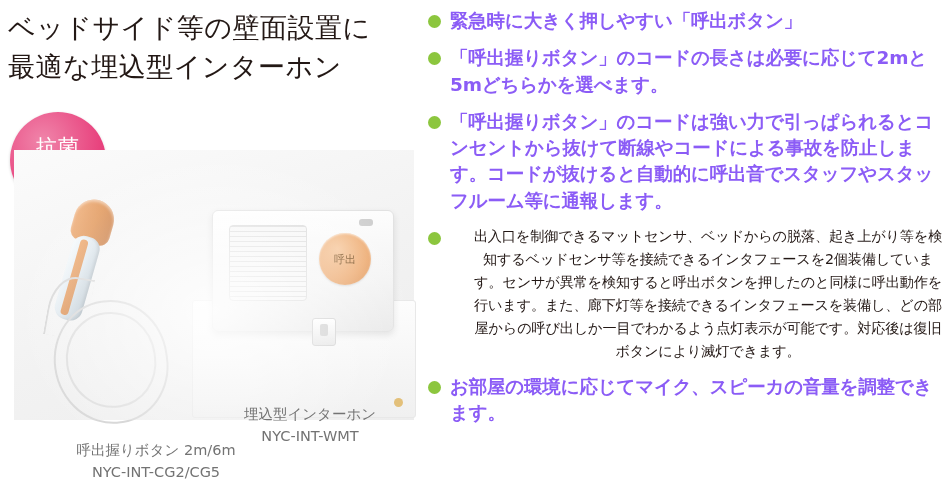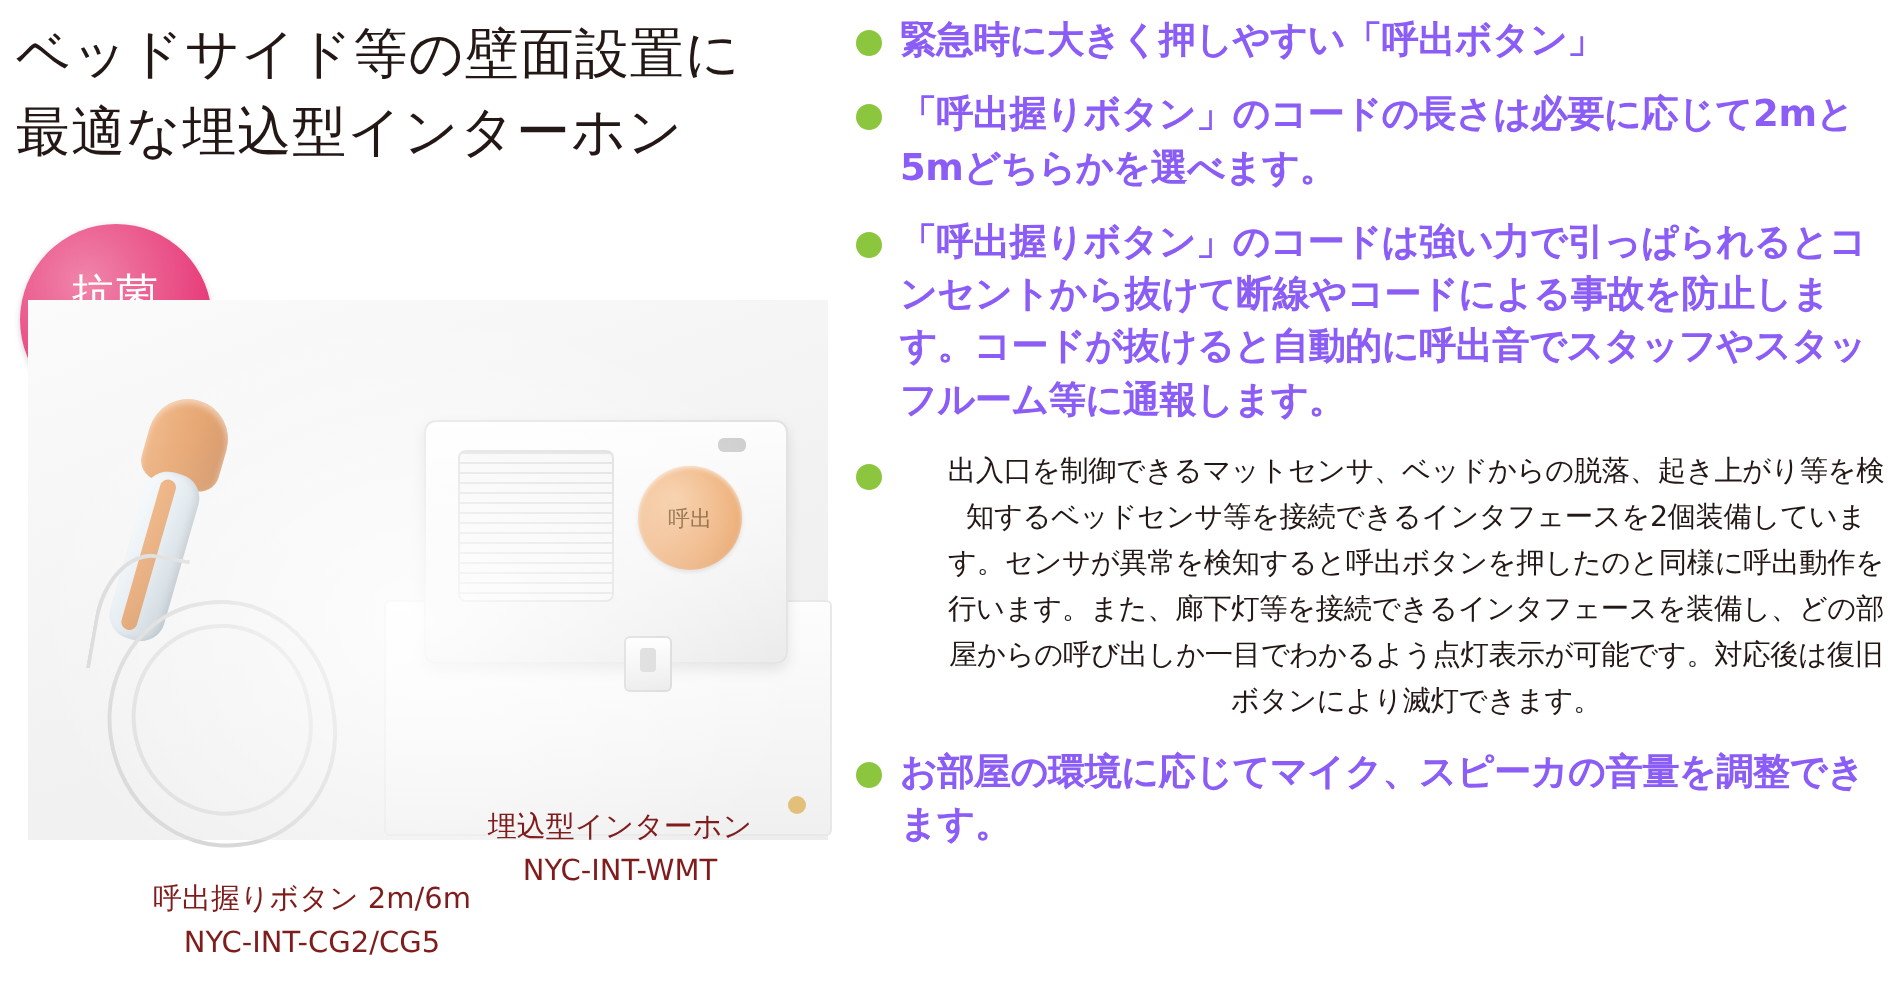--- a/index.html
+++ b/index.html
@@ -232,21 +232,21 @@
     height: 9px;
     border-radius: 50%;
     background: #e3c07a;
   }
 
   .caption {
     position: absolute;
     text-align: center;
     font-size: 14.5px;
     line-height: 1.5;
-    color: #7f1d1d;
+    color: #737373;
     font-family: "DejaVu Sans", sans-serif;
   }
   .caption.intercom-cap {
     left: 210px;
     top: 404px;
     width: 200px;
   }
   .caption.handset-cap {
     left: 26px;
     top: 440px;

